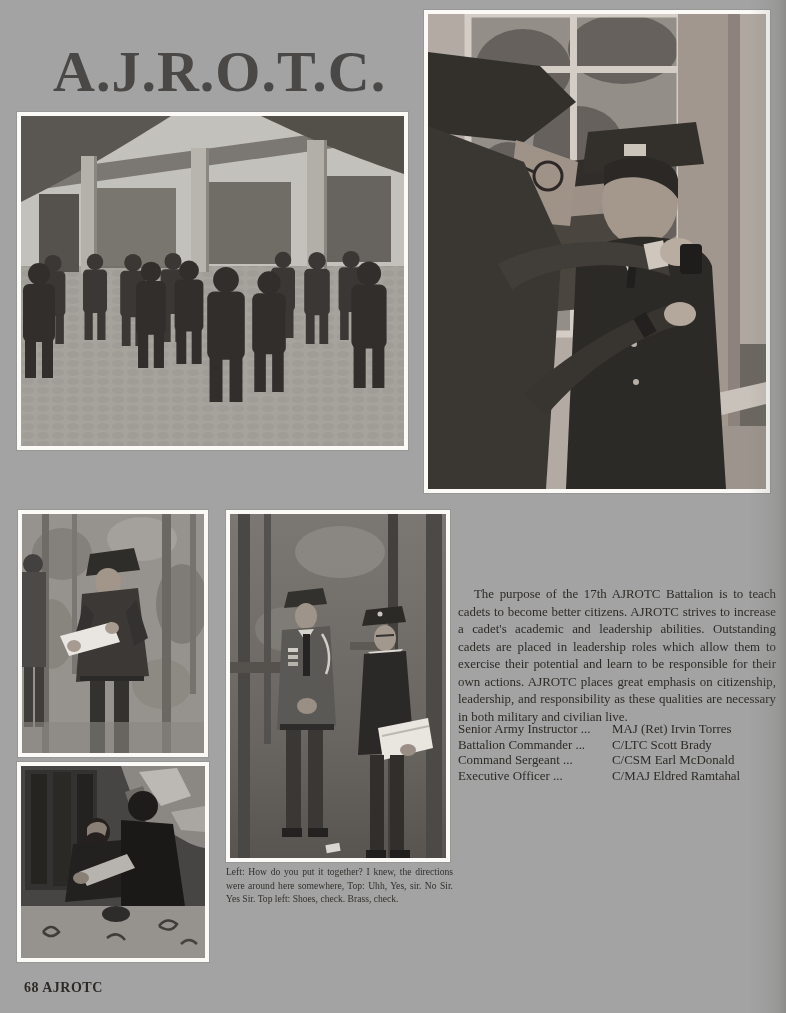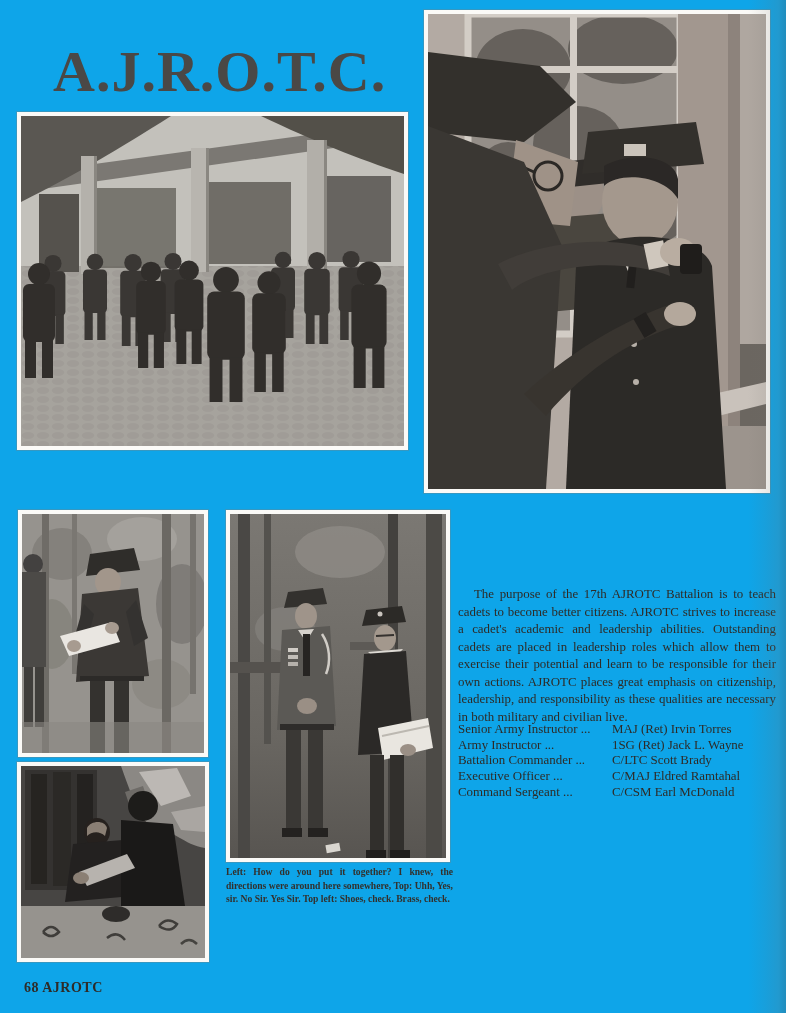--- a/index.html
+++ b/index.html
@@ -1,19 +1,19 @@
 <!DOCTYPE html>
 <html><head>
 <meta charset="utf-8">
 <style>
   html,body{margin:0;padding:0;}
   body{background:#d8d6d2;font-family:"Liberation Serif", serif;}
   .page{
     position:relative;width:786px;height:1013px;margin:0 auto;
-    background:#0ea5e9;overflow:hidden;color:#2e2b27;
+    background:#a3a3a3;overflow:hidden;color:#2e2b27;
   }
   .page-edge{
     position:absolute;top:0;right:0;width:38px;height:100%;
     background:linear-gradient(to right, rgba(110,108,104,0) 0%, rgba(110,108,104,0.10) 45%, rgba(110,108,104,0.20) 80%, rgba(80,78,75,0.28) 100%);
     pointer-events:none;
   }
   .title{
     position:absolute;left:53px;top:38px;
     font-family:"Liberation Serif", serif;font-weight:700;
     font-size:58px;letter-spacing:1px;color:#4a4846;
@@ -32,21 +32,21 @@
     font-size:12.9px;line-height:17.5px;text-align:justify;color:#2e2b27;
   }
   .article p{margin:0;text-indent:16px;}
   .roster{
     position:absolute;left:458px;top:722px;width:318px;
     font-size:12.9px;line-height:15.7px;color:#2e2b27;
   }
   .roster-row{display:grid;grid-template-columns:154px 1fr;}
   .cap-bottom{
     position:absolute;left:226px;top:865px;width:227px;
-    font-weight:700;font-size:9.6px;line-height:13.5px;text-align:justify;color:#33302c;
+    font-weight:400;font-size:9.6px;line-height:13.5px;text-align:justify;color:#33302c;
   }
   .footer{
     position:absolute;left:24px;top:980px;
     font-weight:700;font-size:14px;letter-spacing:0.5px;color:#2e2b27;
   }
 </style>
 </head>
 <body>
 
 <div class="page">
@@ -272,35 +272,31 @@
   <div class="article">
     <p>The purpose of the 17th AJROTC Battalion is to teach cadets to become better citizens. AJROTC strives to increase a cadet's academic and leadership abilities. Outstanding cadets are placed in leadership roles which allow them to exercise their potential and learn to be responsible for their own actions. AJROTC places great emphasis on citizenship, leadership, and responsibility as these qualities are necessary in both military and civilian live.</p>
   </div>
 
   <div class="roster">
     <div class="roster-row">
       <span>Senior Army Instructor ...</span>
       <span>MAJ (Ret) Irvin Torres</span>
     </div>
     <div class="roster-row">
-      <span>Army Instructor ...</span>
-      <span>1SG (Ret) Jack L. Wayne</span>
+      <span>Battalion Commander ...</span>
+      <span>C/LTC Scott Brady</span>
     </div>
     <div class="roster-row">
-      <span>Battalion Commander ...</span>
-      <span>C/LTC Scott Brady</span>
+      <span>Command Sergeant ...</span>
+      <span>C/CSM Earl McDonald</span>
     </div>
     <div class="roster-row">
       <span>Executive Officer ...</span>
       <span>C/MAJ Eldred Ramtahal</span>
     </div>
-    <div class="roster-row">
-      <span>Command Sergeant ...</span>
-      <span>C/CSM Earl McDonald</span>
-    </div>
   </div>
 
   <div class="cap-bottom">Left: How do you put it together? I knew, the directions were around here somewhere, Top: Uhh, Yes, sir. No Sir. Yes Sir. Top left: Shoes, check. Brass, check.</div>
 
   <div class="footer">68 AJROTC</div>
 
   <div class="page-edge"></div>
 </div>
 
 </body></html>

